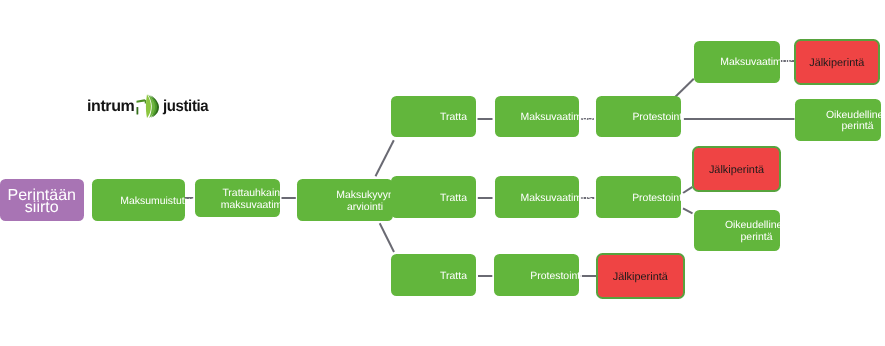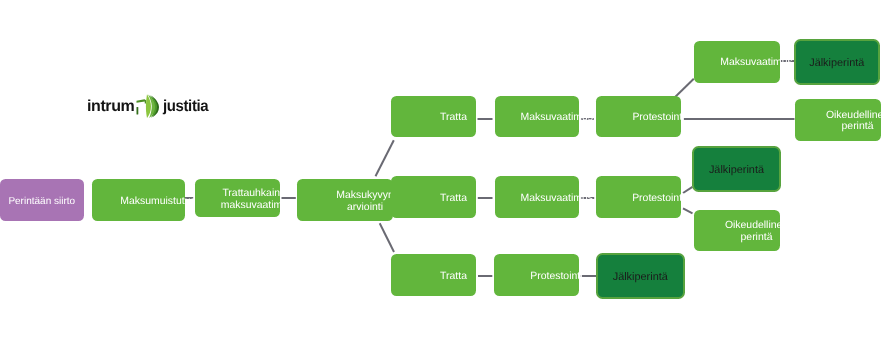--- a/index.html
+++ b/index.html
@@ -9,22 +9,22 @@
        text-rendering:geometricPrecision;}
   #stage{position:relative;width:885px;height:346px;background:#fff;}
 
   svg.links{position:absolute;left:0;top:0;width:885px;height:346px;}
 
   .node{position:absolute;box-sizing:border-box;display:flex;
         align-items:center;justify-content:center;text-align:center;
         border-radius:5.5px;line-height:11.5px;letter-spacing:0px;}
   .node .lbl{display:block;padding:0 3px;position:relative;top:1.5px;}
   .node.green{background:#62b63c;color:#ffffff;font-size:10.45px;padding-left:40px;}
-  .node.purple{background:#a874b4;color:#ffffff;font-size:10px;}
-  .node.white{background:#15803d;color:#1b1b1b;font-size:10.9px;
+  .node.purple{background:#a874b4;color:#ffffff;font-size:16px;}
+  .node.white{background:#ef4444;color:#1b1b1b;font-size:10.9px;
               border:2.1px solid #57a33e;border-radius:6.5px;}
 
   .logo{position:absolute;left:0;top:0;width:707px;height:346px;}
   .logo-word{position:absolute;font-family:"Liberation Sans",sans-serif;
              font-weight:bold;color:#141414;font-size:16px;
              letter-spacing:-0.4px;transform-origin:0 50%;white-space:nowrap;}
   #w1{left:87px;top:98px;}
   #w2{left:163px;top:98px;transform:scaleX(0.935);}
   .logo-mark{position:absolute;left:134px;top:93px;}
 </style>

